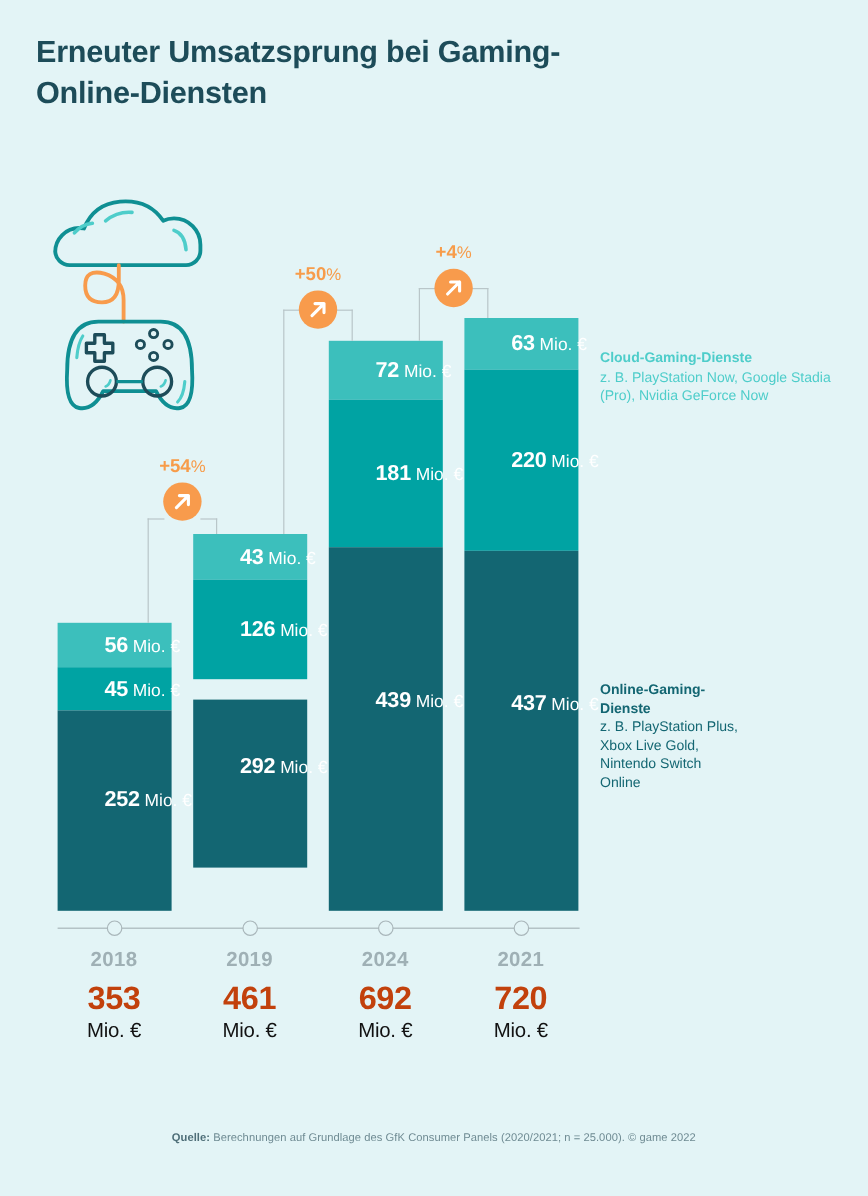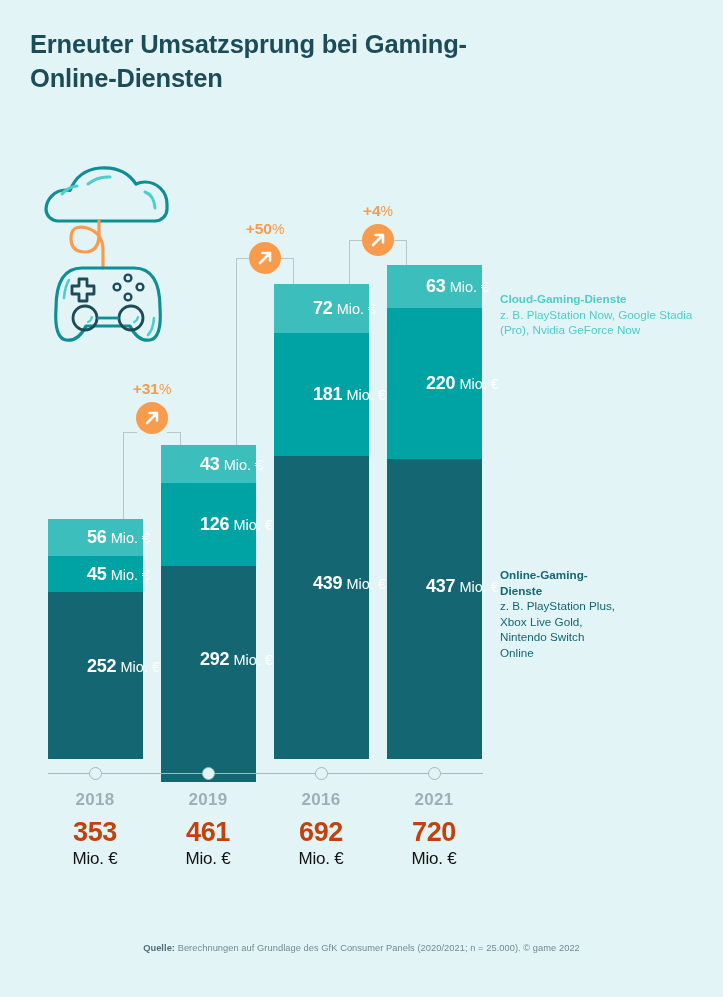--- a/index.html
+++ b/index.html
@@ -215,21 +215,21 @@
       <div class="seg cloud" style="top:0; height:38px;">
         <div class="seg-label">
           <b>43</b><span>Mio. €</span>
         </div>
       </div>
       <div class="seg abo" style="top:38px; height:83px;">
         <div class="seg-label">
           <b>126</b><span>Mio. €</span>
         </div>
       </div>
-      <div class="seg onl" style="top:121px; height:216px;">
+      <div class="seg onl" style="top:138px; height:140px;">
         <div class="seg-label" style="margin-top:-30px;">
           <b>292</b><span>Mio. €</span>
         </div>
       </div>
     </div>
 
     <div class="bar" style="left:274px; top:284px; height:475px;">
       <div class="seg cloud" style="top:0; height:49px;">
         <div class="seg-label">
           <b>72</b><span>Mio. €</span>
@@ -263,21 +263,21 @@
           <b>437</b><span>Mio. €</span>
         </div>
       </div>
     </div>
 
     <div class="brk v" style="left:123px; top:432px; height:87px;"></div>
     <div class="brk h" style="left:123px; top:432px; width:14px;"></div>
     <div class="brk v" style="left:180px; top:432px; height:13px;"></div>
     <div class="brk h" style="left:167px; top:432px; width:14px;"></div>
     <div class="growth" style="left:112px; top:380px; width:80px; height:60px;">
-      <div class="pct"><span>+31</span><em>%</em></div>
+      <div class="pct"><span>+54</span><em>%</em></div>
       <div class="circle">
         <svg width="32" height="32" viewBox="0 0 32 32">
           <path d="M11 21 L21 11 M13.5 11 H21 V18.5" stroke="#ffffff" stroke-width="2.6" fill="none" stroke-linecap="round" stroke-linejoin="round"></path>
         </svg>
       </div>
     </div>
 
     <div class="brk v" style="left:236px; top:258px; height:187px;"></div>
     <div class="brk h" style="left:236px; top:258px; width:14px;"></div>
     <div class="brk v" style="left:293px; top:258px; height:26px;"></div>
@@ -314,21 +314,21 @@
       <div class="year">2018</div>
       <div class="total">353</div>
       <div class="unit">Mio. €</div>
     </div>
     <div class="xtick" style="left:143px;">
       <div class="year">2019</div>
       <div class="total">461</div>
       <div class="unit">Mio. €</div>
     </div>
     <div class="xtick" style="left:256px;">
-      <div class="year">2016</div>
+      <div class="year">2024</div>
       <div class="total">692</div>
       <div class="unit">Mio. €</div>
     </div>
     <div class="xtick" style="left:369px;">
       <div class="year">2021</div>
       <div class="total">720</div>
       <div class="unit">Mio. €</div>
     </div>
 
     <div class="legend-item cloud" style="top:248px;margin-top:43px;">

